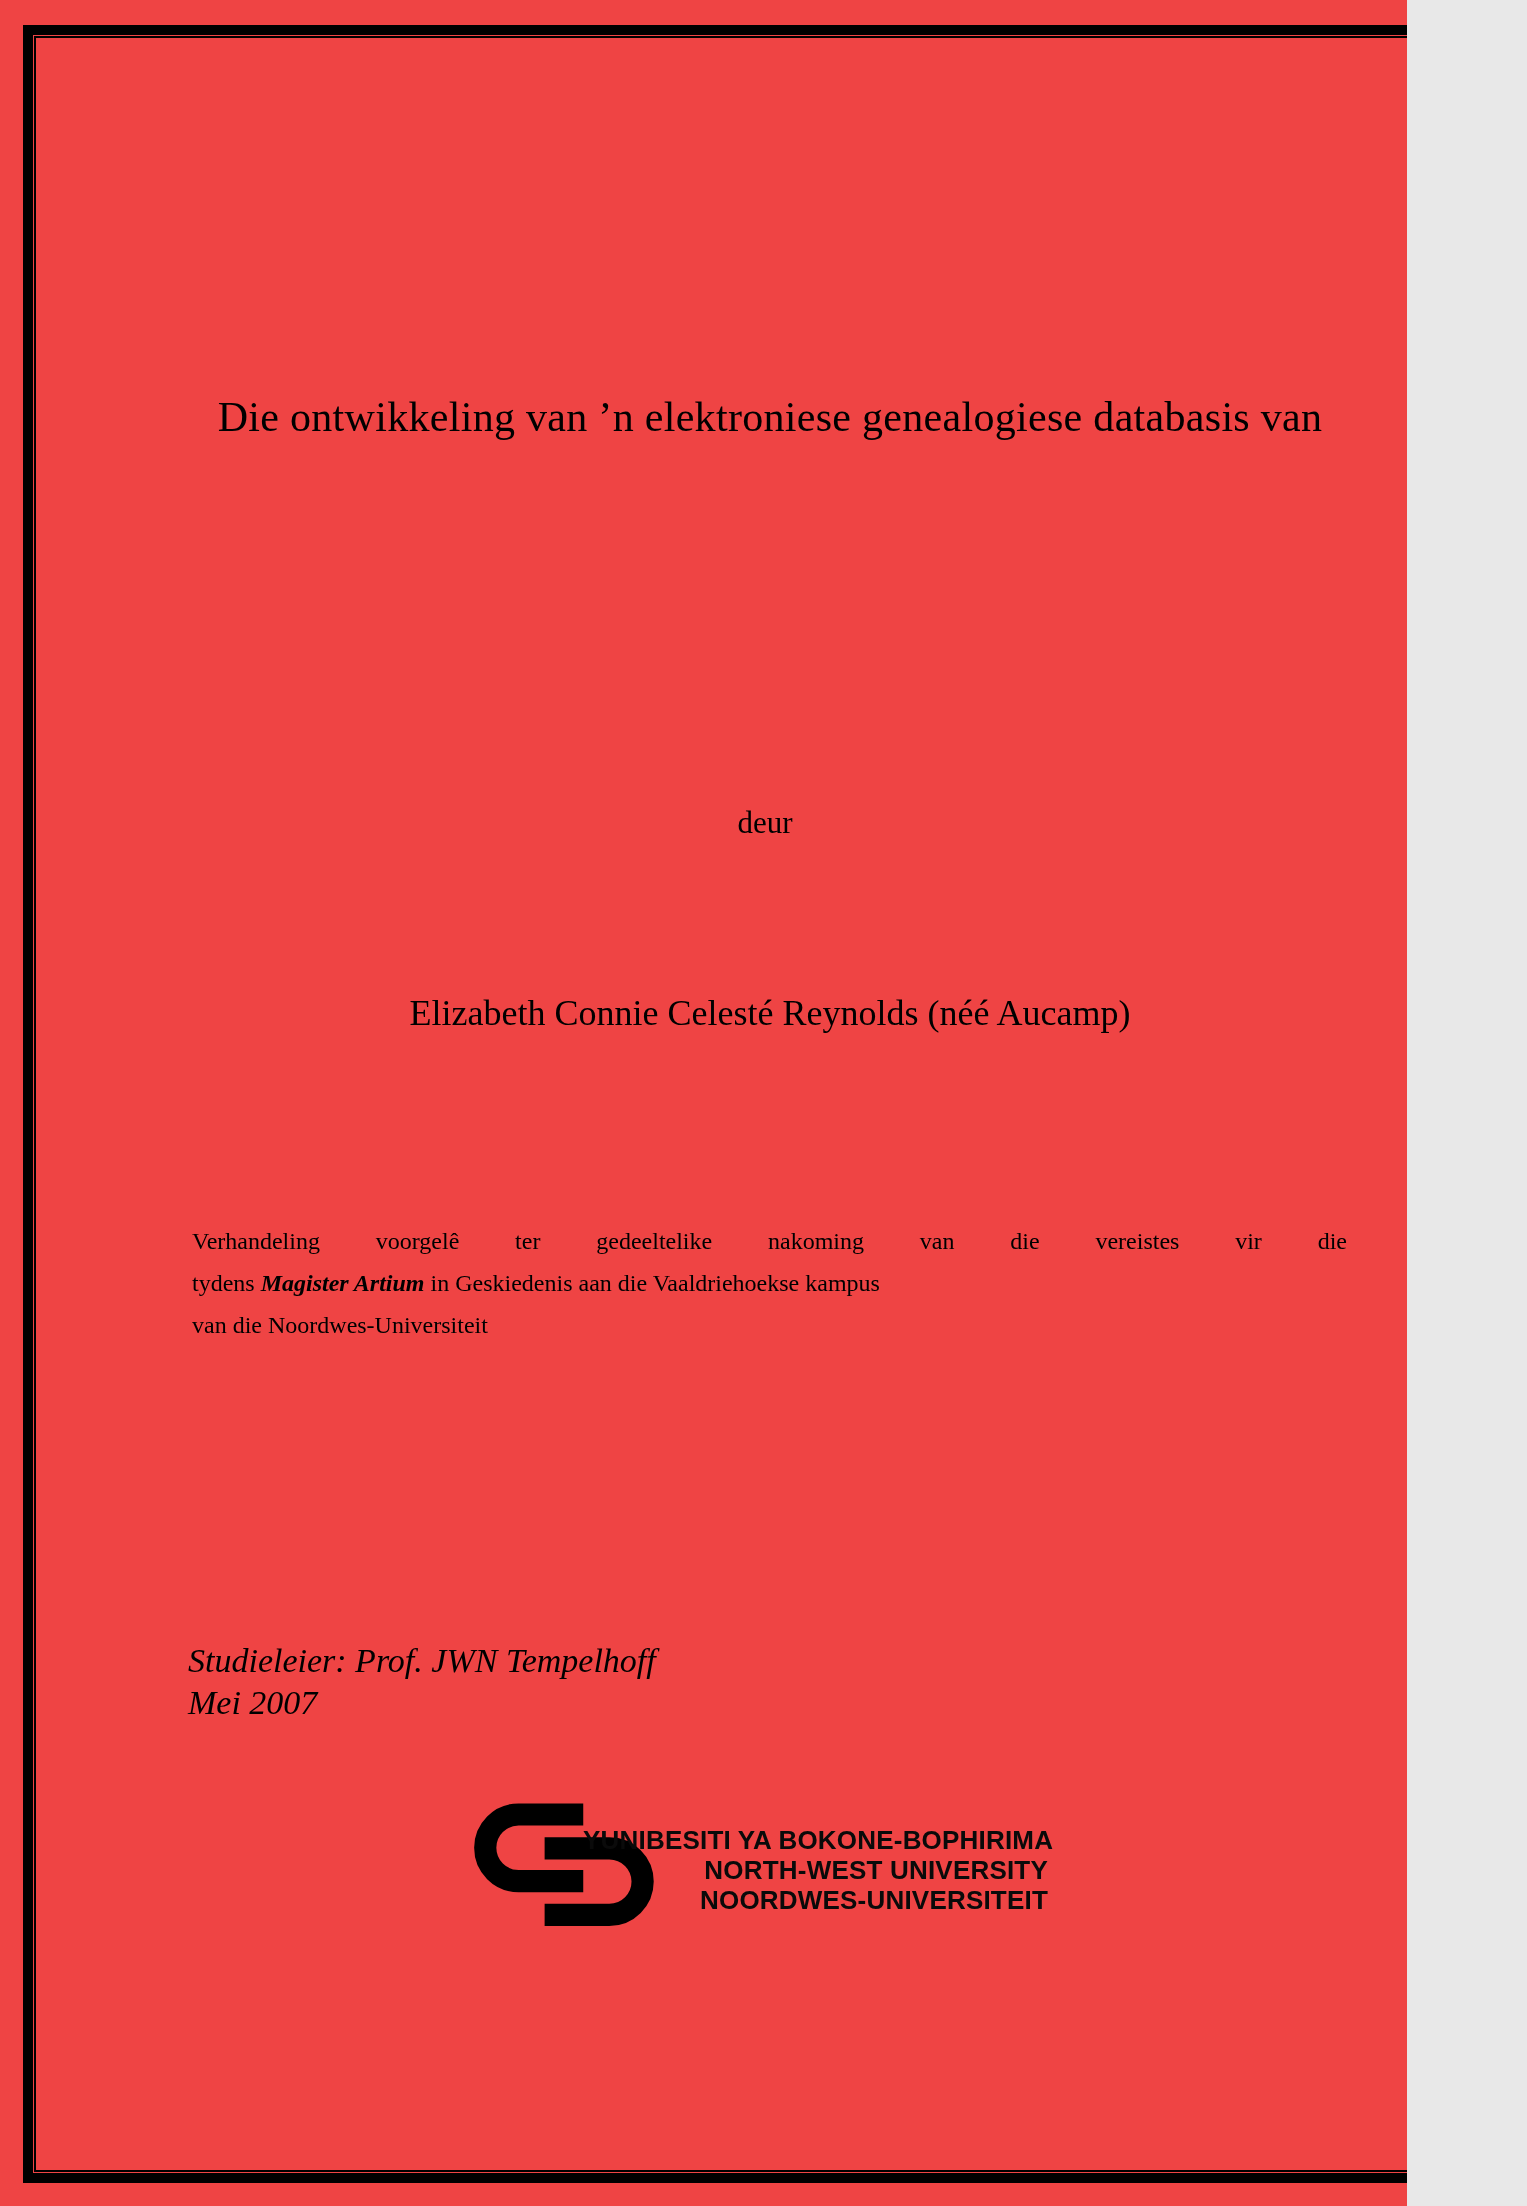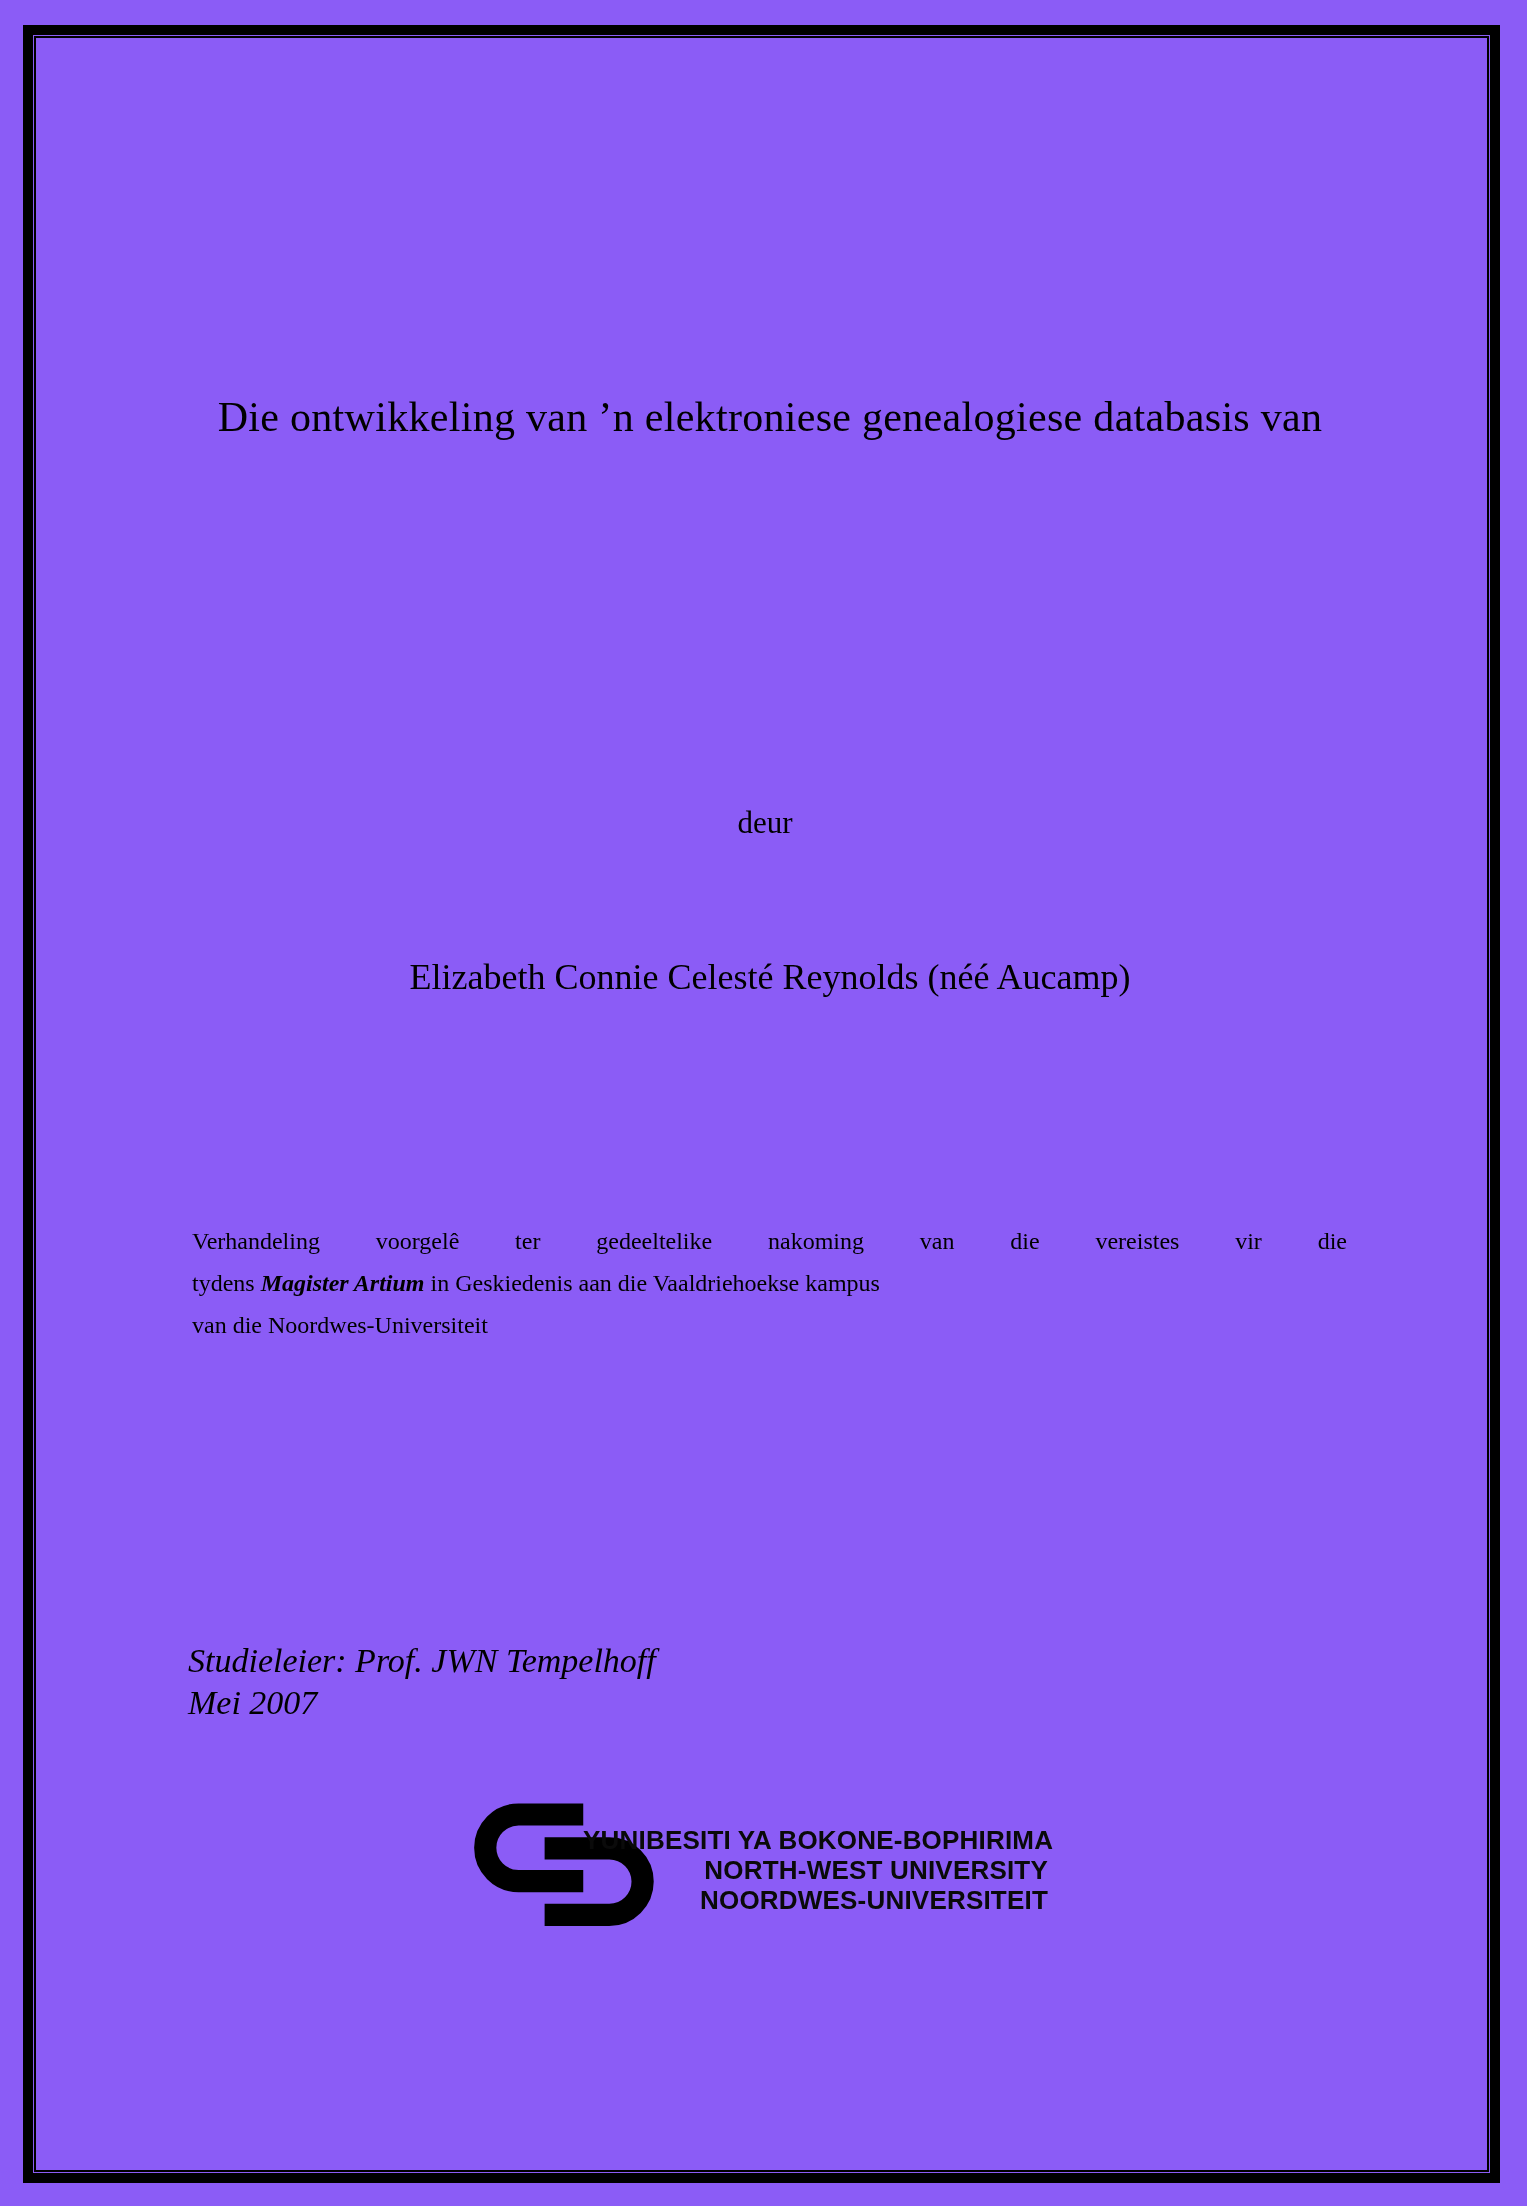--- a/index.html
+++ b/index.html
@@ -1,20 +1,20 @@
 <!DOCTYPE html>
 <html><head>
 <meta charset="utf-8">
 <style>
   html, body { margin: 0; padding: 0; background: #e8e8e8; }
   .page {
     position: relative;
-    width: 1527px;
+    width: 1407px;
     height: 2206px;
-    background: #8b5cf6;
+    background: #ef4444;
     font-family: "Liberation Serif", serif;
     color: #000;
     overflow: hidden;
   }
   
   .frame-outer {
     position: absolute;
     left: 23px; top: 25px;
     width: 1477px; height: 2158px;
     border: 10px solid #000;
@@ -33,21 +33,21 @@
     letter-spacing: 0.3px;
   }
   .byline {
     position: absolute;
     left: 155px; top: 803px; width: 1220px;
     font-size: 31px; line-height: 40px;
     text-align: center;
   }
   .author {
     position: absolute;
-    left: 160px; top: 954px; width: 1220px;
+    left: 160px; top: 990px; width: 1220px;
     font-size: 36px; line-height: 46px;
     text-align: center;
   }
   .statement {
     position: absolute;
     left: 192px; top: 1220px; width: 1155px;
     font-size: 24px; line-height: 42px;
   }
   .statement .line-justified {
     text-align: justify;

